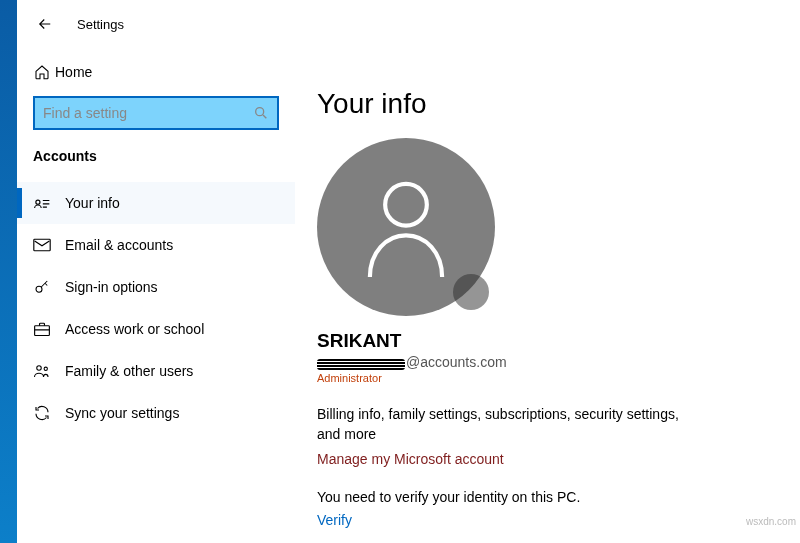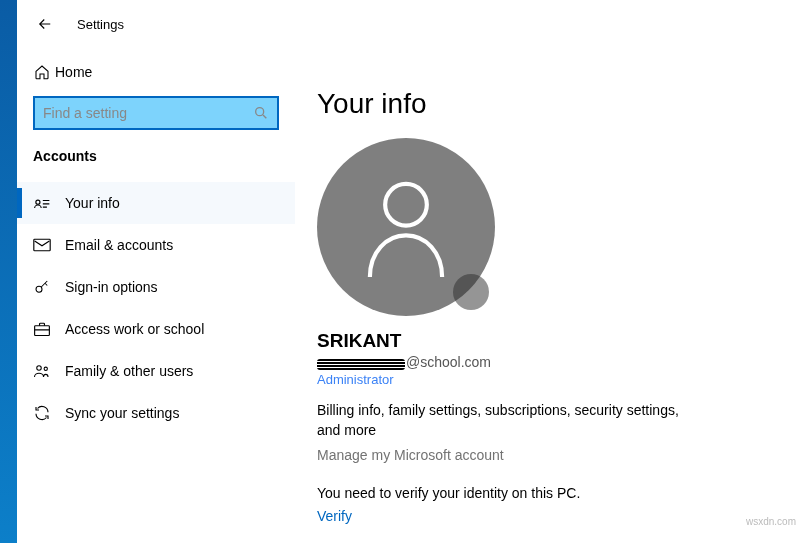--- a/index.html
+++ b/index.html
@@ -36,24 +36,24 @@
     .page-title { font-size: 28px; font-weight: 300; margin-bottom: 18px; color: #000; }
     
     .avatar { width: 178px; height: 178px; border-radius: 50%; background: #7f7f7f; display: flex; align-items: center; justify-content: center; position: relative; margin-bottom: 14px; }
     .avatar::after { content: ""; position: absolute; right: 6px; bottom: 6px; width: 36px; height: 36px; border-radius: 50%; background: #2b2b2b; opacity: 0.5; }
     .avatar svg { width: 92px; height: 100px; }
     
     .username { font-size: 19px; font-weight: 700; color: #000; margin-bottom: 2px; }
     .email-row { display: flex; align-items: center; gap: 0; margin-bottom: 2px; }
     .redact { display: inline-block; width: 88px; height: 11px; background: repeating-linear-gradient(0deg, #000 0 2px, transparent 2px 3px); border-radius: 3px; transform: translateY(2px); margin-right: 1px; }
     .email-domain { font-size: 14px; color: #555; }
-    .role { font-size: 13px; color: #3b82f6; margin-bottom: 14px; }
+    .role { font-size: 11px; color: #c2410c; margin-bottom: 21px; }
     
     .billing { font-size: 14px; color: #000; line-height: 1.4; max-width: 380px; margin-bottom: 6px; }
-    .link { display: inline-block; font-size: 14px; color: #737373; cursor: pointer; margin-bottom: 22px; }
+    .link { display: inline-block; font-size: 14px; color: #7f1d1d; cursor: pointer; margin-bottom: 22px; }
     .verify-prompt { font-size: 14px; color: #000; margin-bottom: 6px; }
     .link2 { font-size: 14px; color: #0067c0; cursor: pointer; margin-bottom: 30px; display: inline-block; }
     
     .watermark { position: absolute; right: 4px; bottom: 16px; font-size: 10px; color: #bbb; }
   </style>
 </head>
 <body>
 
 <div class="desktop-edge"></div>
 
@@ -157,21 +157,21 @@
       <div class="avatar">
         <svg viewBox="0 0 64 72" fill="none" stroke="#fff" stroke-width="3">
             <circle cx="32" cy="20" r="15"></circle>
             <path d="M6 72c0-18 12-30 26-30s26 12 26 30"></path>
           </svg>
       </div>
 
       <div class="username">SRIKANT</div>
       <div class="email-row">
         <span class="redact"></span>
-        <span class="email-domain">@school.com</span>
+        <span class="email-domain">@accounts.com</span>
       </div>
       <div class="role">Administrator</div>
 
       <div class="billing">Billing info, family settings, subscriptions, security settings, and more</div>
       <a class="link">Manage my Microsoft account</a>
 
       <div class="verify-prompt">You need to verify your identity on this PC.</div>
       <a class="link2">Verify</a>
       <br>
       

